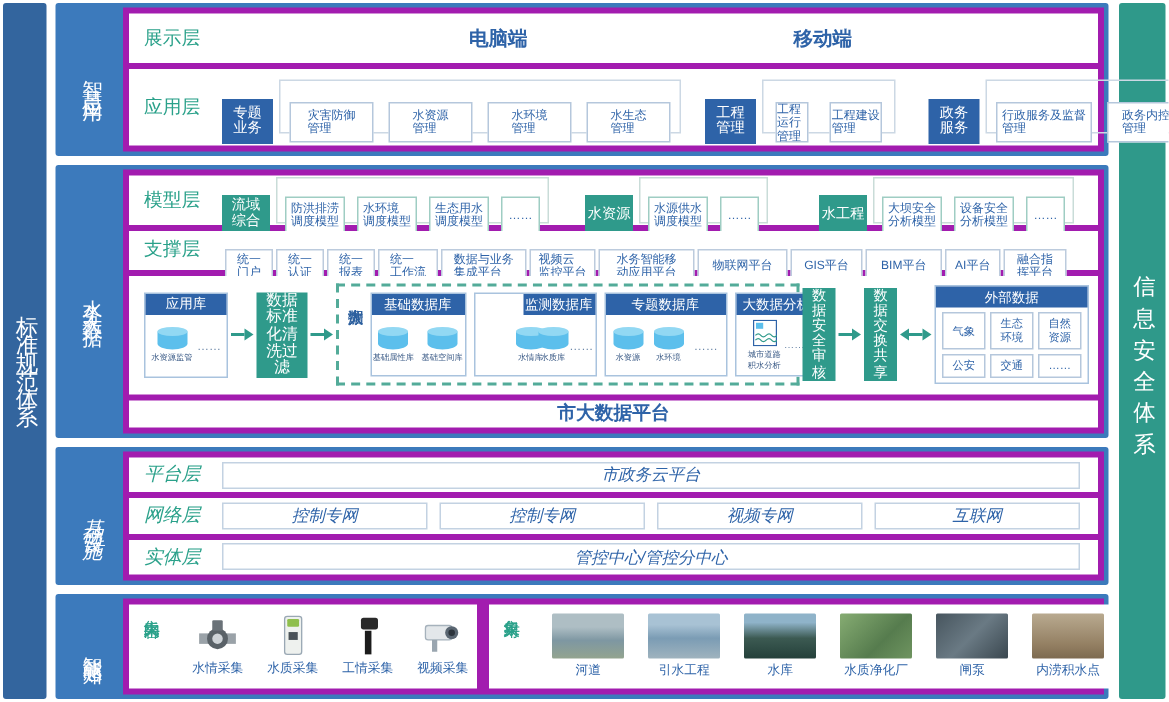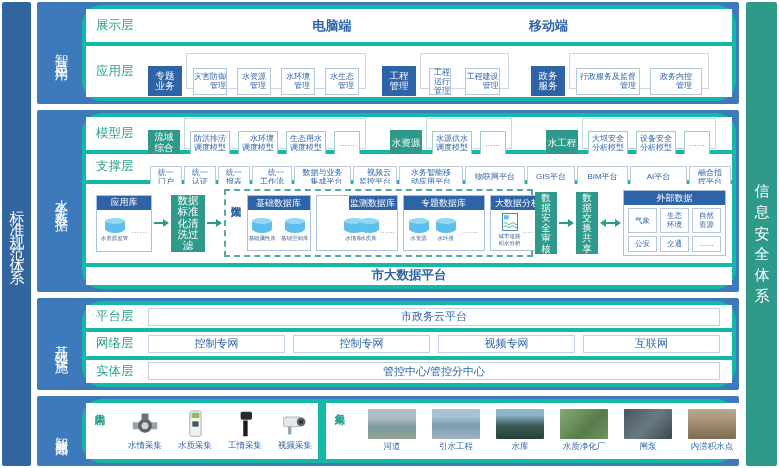--- a/index.html
+++ b/index.html
@@ -8,33 +8,33 @@
 #leftbar{left:2px;width:29px;background:#33659e;}
 #rightbar{right:2px;width:31px;background:#2f998a;}
 .vtxt{writing-mode:vertical-rl;text-orientation:upright;}
 #leftbar .vtxt{font-size:15px;letter-spacing:12px;}
 #rightbar .vtxt{font-size:15px;letter-spacing:21px;}
 .main{position:absolute;left:37px;top:2px;width:702px;height:464px;display:flex;flex-direction:column;gap:6px;}
 .block{background:#3c7abc;border-radius:2px;padding:3px;display:flex;}
 .band{width:42px;flex:none;display:flex;align-items:center;justify-content:center;color:#fff;}
 .band .vtxt{font-size:13.5px;letter-spacing:5px;}
 #sec-sense .band .vtxt{letter-spacing:2px;font-size:13px;}
-.content{flex:1;background:#14b8a6;padding:4px;display:flex;flex-direction:column;gap:4px;min-width:0;border-radius:20px;}
+.content{flex:1;background:#a21caf;padding:4px;display:flex;flex-direction:column;gap:4px;min-width:0;}
 #sec-app{height:104px;}
 #sec-big{height:186px;}
-#sec-infra{height:94px;}
+#sec-infra{height:94px;font-style:italic;}
 #sec-sense{height:70px;}
 .row{background:#fff;display:flex;align-items:center;min-width:0;}
 .rowlabel{width:62px;flex:none;padding-left:10px;font-size:12.5px;color:#2aa18a;}
 .row-display{height:33px;}
 .row-apply{flex:1;}
 .half{text-align:center;color:#2e63a8;font-size:13px;font-weight:bold;}
-.chip{display:flex;align-items:center;justify-content:center;text-align:right;white-space:pre-line;line-height:1.15;flex:none;margin-top:20px;}
+.chip{display:flex;align-items:center;justify-content:center;text-align:left;white-space:pre-line;line-height:1.15;flex:none;margin-top:20px;}
 .dark{background:#2e63a8;color:#fff;font-size:9.5px;width:34px;height:30px;}
-.lite{border:1px solid #b5c7dc;color:#2e63a8;background:#fff;font-size:8px;width:34px;height:27px;}
+.lite{border:1px solid #b5c7dc;color:#2e63a8;background:#fff;font-size:8px;width:56px;height:27px;}
 .gbox{border:1px solid #ccd8e4;display:flex;align-items:center;justify-content:center;gap:10px;padding:0 6px;height:36px;margin-left:4px;}
 .gbox.g2{gap:14px;padding:0 8px;}
 .appgroup{display:flex;align-items:center;margin-left:16px;}
 .appgroup:first-of-type{margin-left:0;}
 .row-model{height:33px;}
 .teal{background:#2f9a8b;color:#fff;font-size:9.5px;width:32px;height:27px;}
 .gbox.model{height:31px;gap:8px;border-color:#c9dcd8;padding:0 5px;}
 .mchip{border:1px solid #9fcdc3;color:#2e63a8;background:#fff;font-size:8px;width:40px;height:25px;}
 .mchip.mdots{width:26px;}
 .modelgroup{display:flex;align-items:center;}
@@ -206,21 +206,21 @@
 工作流</div>
         <div class="chip schip" style="width:57px">数据与业务
 集成平台</div>
         <div class="chip schip" style="width:44px">视频云
 监控平台</div>
         <div class="chip schip" style="width:64px">水务智能移
 动应用平台</div>
         <div class="chip schip" style="width:60px">物联网平台</div>
         <div class="chip schip" style="width:48px">GIS平台</div>
         <div class="chip schip" style="width:51px">BIM平台</div>
-        <div class="chip schip" style="width:57px">AI平台</div>
+        <div class="chip schip" style="width:37px">AI平台</div>
         <div class="chip schip" style="width:42px">融合指
 挥平台</div>
       </div>
       <div class="flow">
         <div class="dbx applib">
           <div class="dbhead">应用库</div>
           <div class="dbbody" style="flex:1;display:flex;align-items:center;justify-content:center;gap:3px;">
             <div class="cylwrap">
               <div class="cyl"></div>
               <div class="cyllabel">水资源监管</div>

